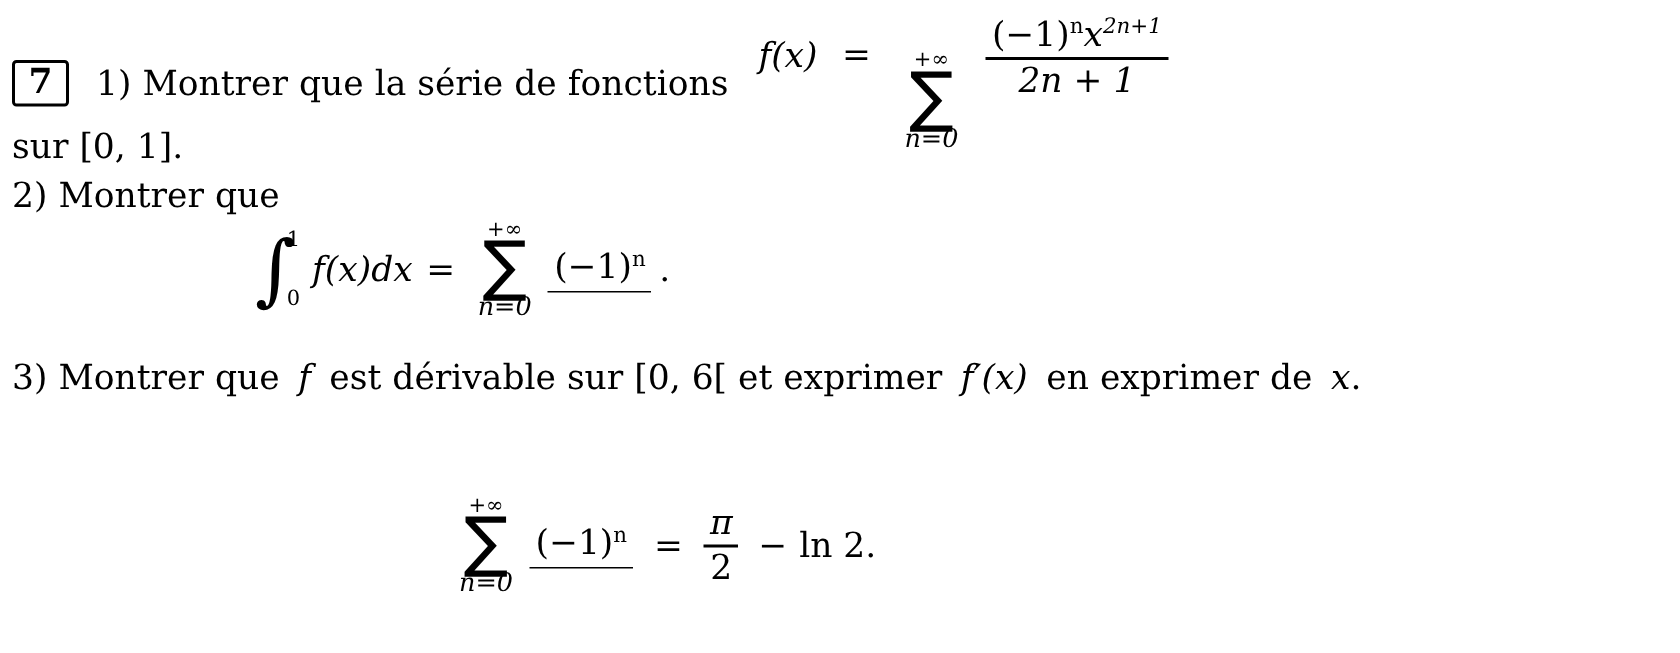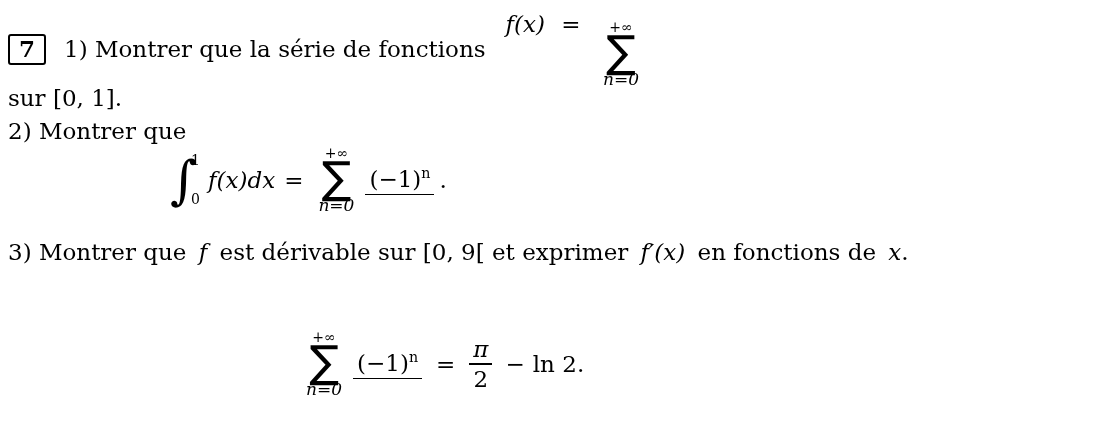--- a/index.html
+++ b/index.html
@@ -150,20 +150,25 @@
     <span class="exnum">7</span>
     <span class="txt line nowrap">1) Montrer que la série de fonctions</span>
     <span class="line nowrap" style="margin-left:20px;">
       <span class="mi">f(x)</span>
       <span class="opeq">=</span>
       <span class="sum-block">
         <span class="sum-lim-top">+∞</span>
         <span class="sum-sign">∑</span>
         <span class="sum-lim-bot">n=0</span>
       </span>
+      <span class="frac">
+        <span class="num"><span>(−1)</span><span class="supn">n</span><span class="mi">x</span><span class="sup-n">2n+1</span></span>
+        <span class="bar"></span>
+        <span class="den mi">2n + 1</span>
+      </span>
     </span>
   </div>
 
   <div class="row2 line">sur [0, 1].</div>
 
   <div class="row3 line">2) Montrer que</div>
 
   <div class="eq1 line">
     <span class="int-block">
       <span class="int-sign">∫</span>
@@ -182,23 +187,23 @@
     <span class="frac">
       <span class="num"><span>(−1)</span><span class="supn">n</span></span>
       <span class="bar"></span>
     </span>
     <span>.</span>
   </div>
 
   <div class="row4 line nowrap">
     <span>3) Montrer que</span>
     <span class="mi" style="margin:0 5px;">f</span>
-    <span>est dérivable sur [0, 9[ et exprimer</span>
+    <span>est dérivable sur [0, 6[ et exprimer</span>
     <span class="mi" style="margin:0 5px;">f′(x)</span>
-    <span>en fonctions de</span>
+    <span>en exprimer de</span>
     <span class="mi" style="margin-left:5px;">x</span><span>.</span>
   </div>
 
 
   <div class="eq2 line">
     <span class="sum-block">
       <span class="sum-lim-top">+∞</span>
       <span class="sum-sign">∑</span>
       <span class="sum-lim-bot">n=0</span>
     </span>

